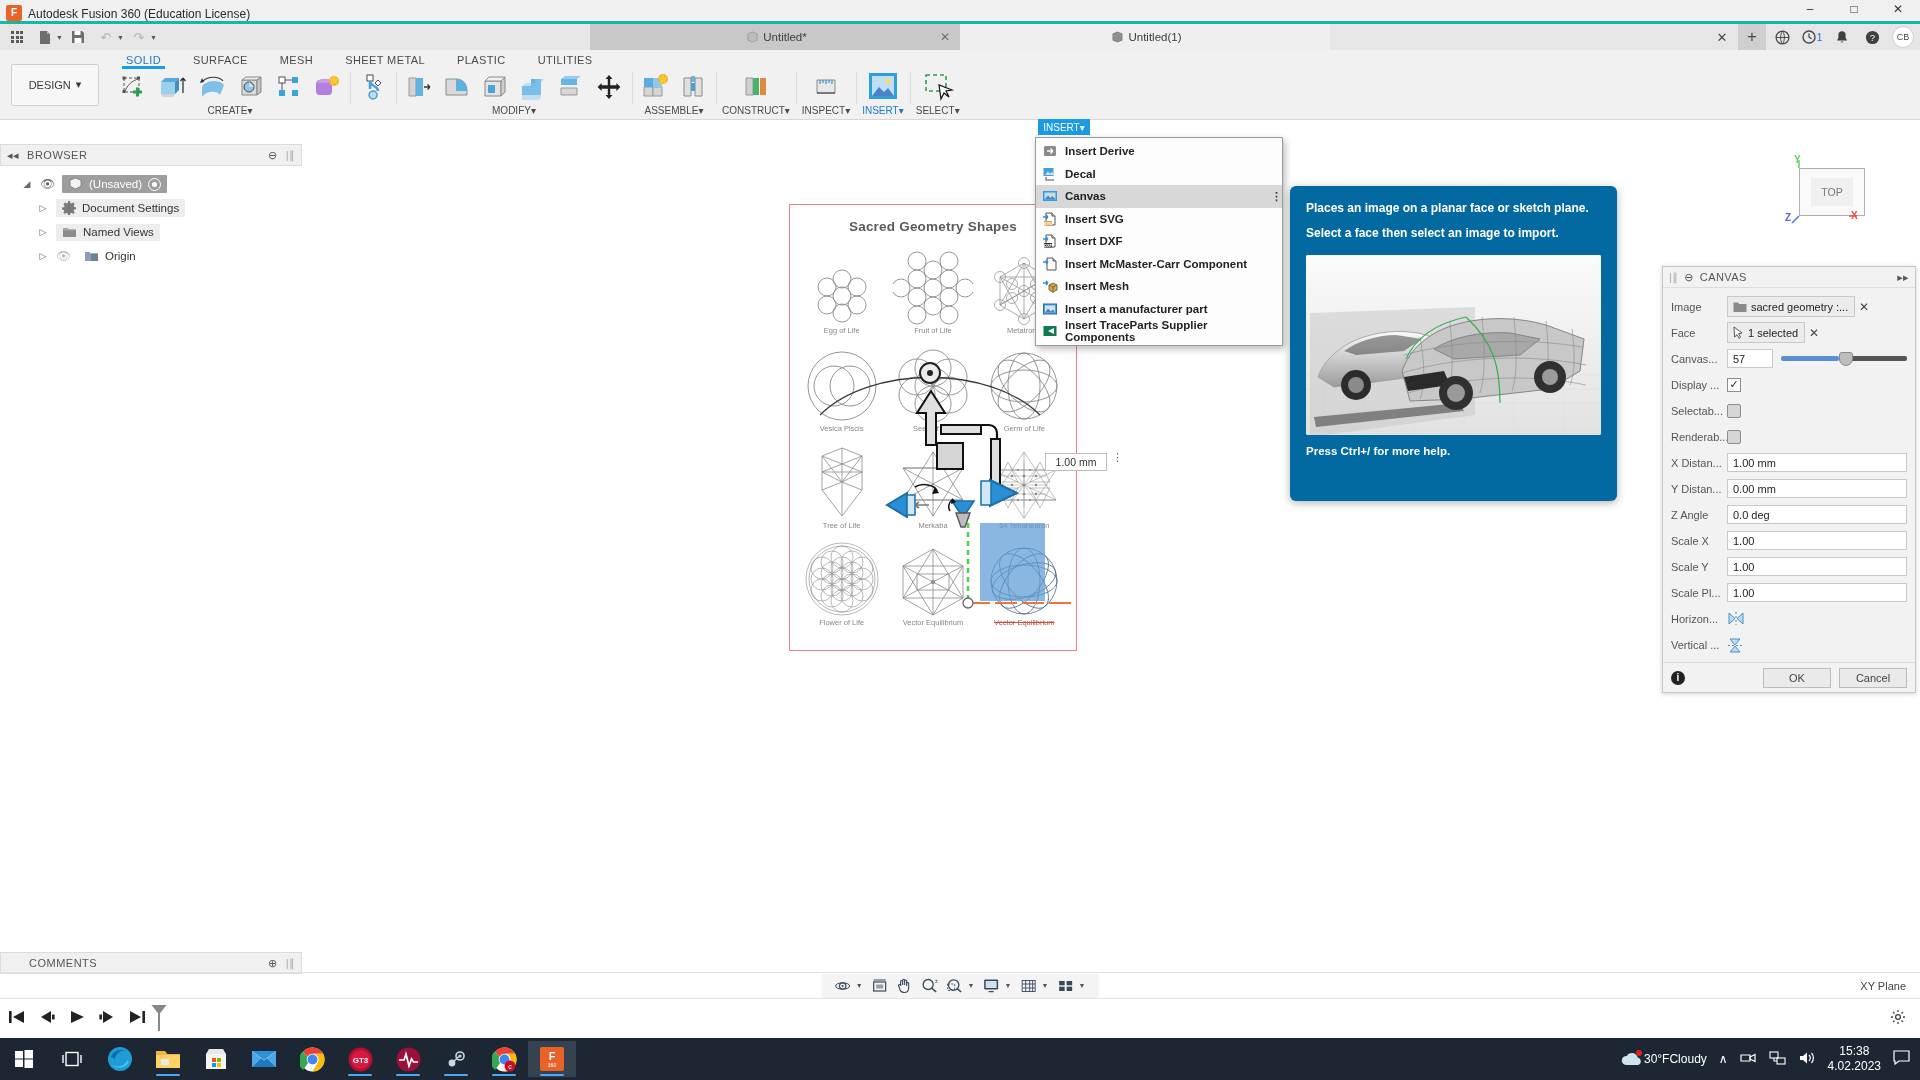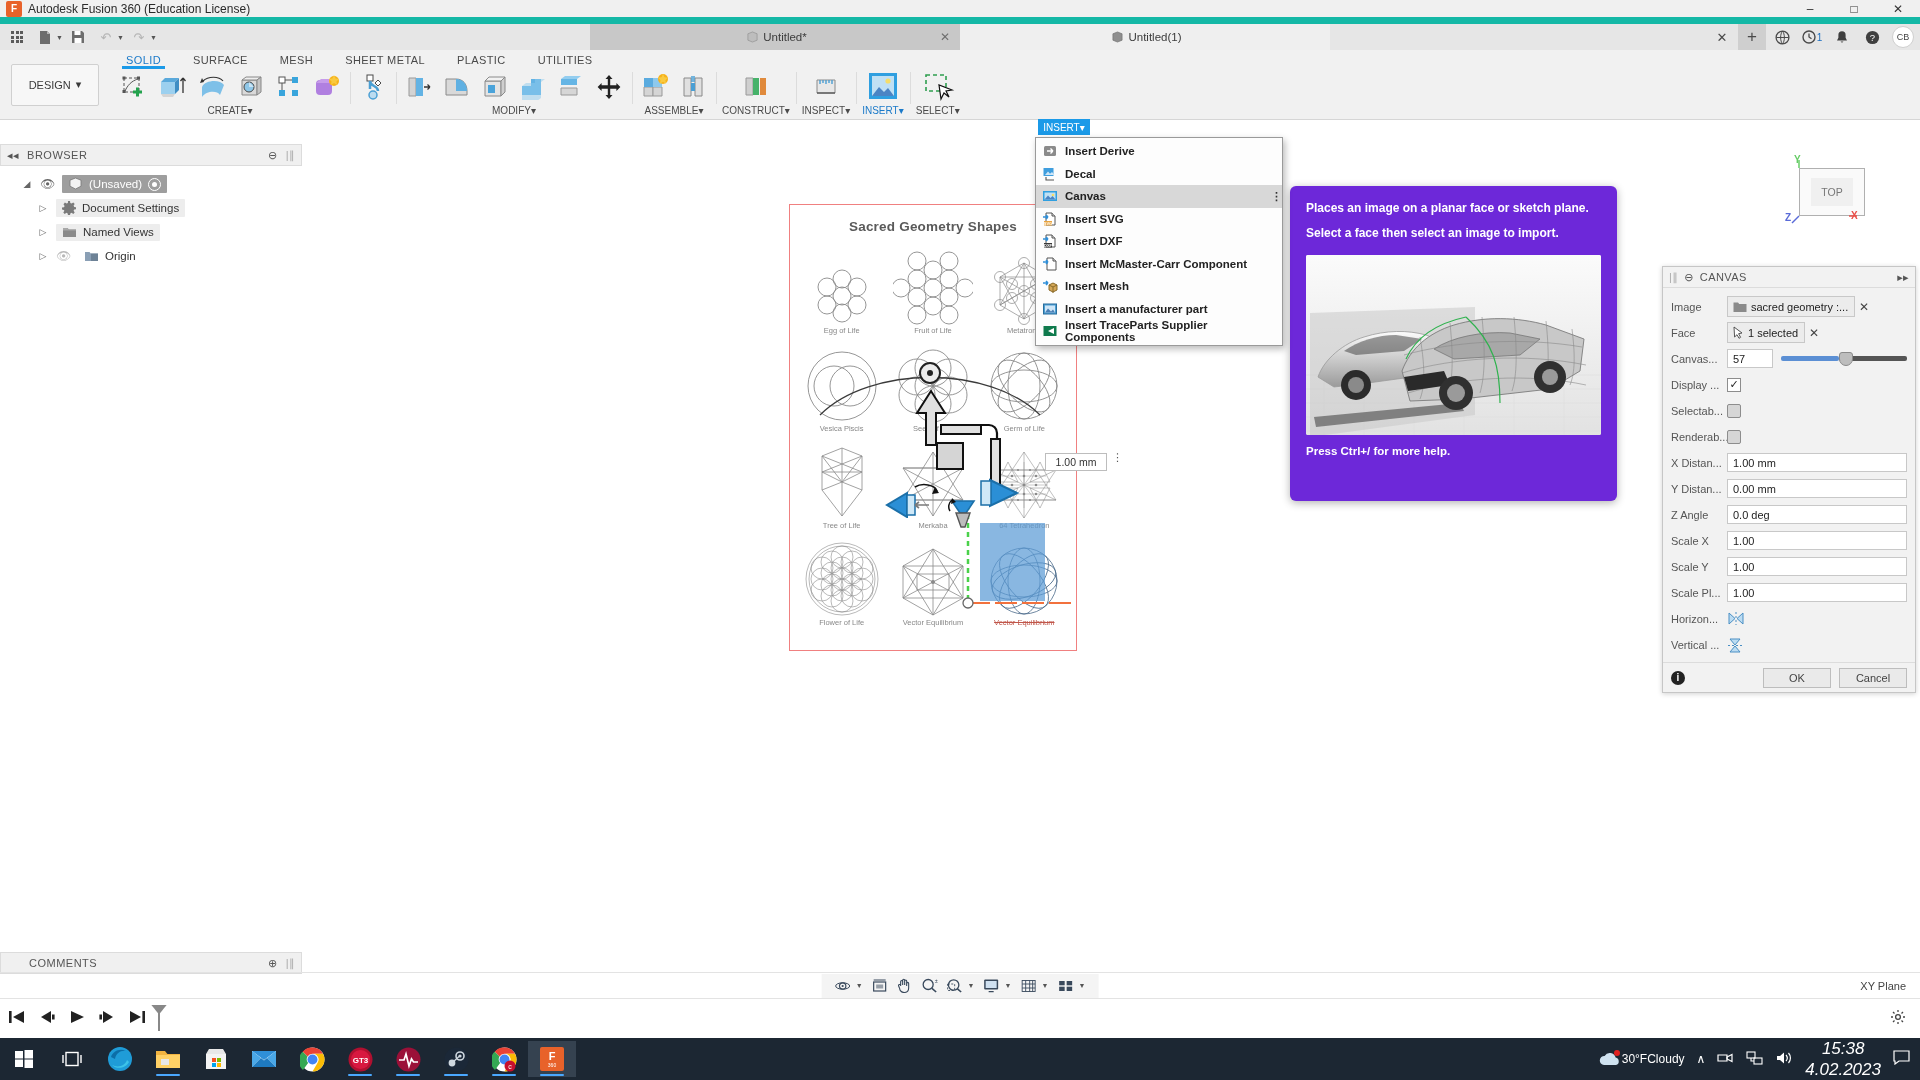--- a/index.html
+++ b/index.html
@@ -1,21 +1,21 @@
 <!DOCTYPE html>
 <html><head>
 <meta charset="utf-8">
 <style>
   * { box-sizing: border-box; margin:0; padding:0; }
   html,body { width:1920px; height:1080px; overflow:hidden;
     font-family:"Liberation Sans", sans-serif; background:#fff; }
 
   
-  .titlebar { height:24px; background:#f0f0f0; display:flex; align-items:center;
-    border-bottom:7px solid #14b8a6; }
+  .titlebar { height:24px; background:#f0f0f0; display:flex; align-items:flex-end;
+    border-bottom:3px solid #14b8a6; }
   .tb-icon { width:16px; height:16px; margin:0 6px 0 6px; background:#e8622a;
     border-radius:2px; position:relative; flex:none; }
   .tb-icon::after { content:"F"; position:absolute; inset:0; color:#fff;
     font-size:10px; font-weight:bold; text-align:center; line-height:16px; }
   .tb-title { font-size:12px; color:#2a2a2a; }
   .tb-spacer { flex:1; }
   .wbtn { width:44px; height:24px; display:flex; align-items:center;
     justify-content:center; font-size:12px; color:#333; }
 
   
@@ -131,21 +131,21 @@
   .viewcube { position:absolute; right:55px; top:10px; width:90px; height:88px; }
   .vc-face { position:absolute; left:24px; top:14px; width:66px; height:48px;
     border:1.3px solid #b0b0b0; background:#fafafa; display:flex;
     align-items:center; justify-content:center; }
   .vc-face span { font-size:10.5px; color:#777; background:#f0f0f0;
     padding:8px 10px; }
   .vc-ax { position:absolute; font-size:10px; font-weight:bold; }
 
   
   .helpcard { position:absolute; left:1290px; top:186px; width:327px;
-    height:315px; background:#6d28d9; border-radius:6px; color:#fff;
+    height:315px; background:#0369a1; border-radius:6px; color:#fff;
     padding:14px 16px; z-index:55; box-shadow:0 2px 8px rgba(0,0,0,.3); }
   .helpcard p { font-size:12px; font-weight:bold; margin-bottom:9px;
     line-height:1.35; }
   .helpimg { width:295px; height:180px; margin:14px 0 10px; border-radius:2px;
     background:#f2f2f2; position:relative; overflow:hidden; }
   .helpfoot { font-size:11.5px; font-weight:bold; }
 
   
   .dlg { position:absolute; right:4px; top:266px; width:254px;
     background:#f2f2f2; border:1px solid #c6c6c6;
@@ -211,21 +211,21 @@
   
   .taskbar { position:absolute; left:0; bottom:0; width:100%; height:42px;
     background:#1c2733; display:flex; align-items:center; }
   .tk { width:48px; height:36px; display:flex; align-items:center;
     justify-content:center; position:relative; }
   .tk.run::after { content:""; position:absolute; bottom:1px; left:12px;
     width:24px; height:2.5px; background:#4aa8ff; border-radius:2px; }
   .tk.focus { background:#354250; }
   .tray { margin-left:auto; display:flex; align-items:center; gap:12px;
     padding-right:10px; color:#fff; font-size:12px; }
-  .clock { text-align:center; line-height:1.25; font-size:17px;font-style:italic; }
+  .clock { text-align:center; line-height:1.25; font-size:12px; }
 </style>
 </head>
 <body>
 
 <div class="titlebar">
   <div class="tb-icon"></div>
   <div class="tb-title">Autodesk Fusion 360 (Education License)</div>
   <div class="tb-spacer"></div>
   <div class="wbtn">–</div>
   <div class="wbtn">□</div>

